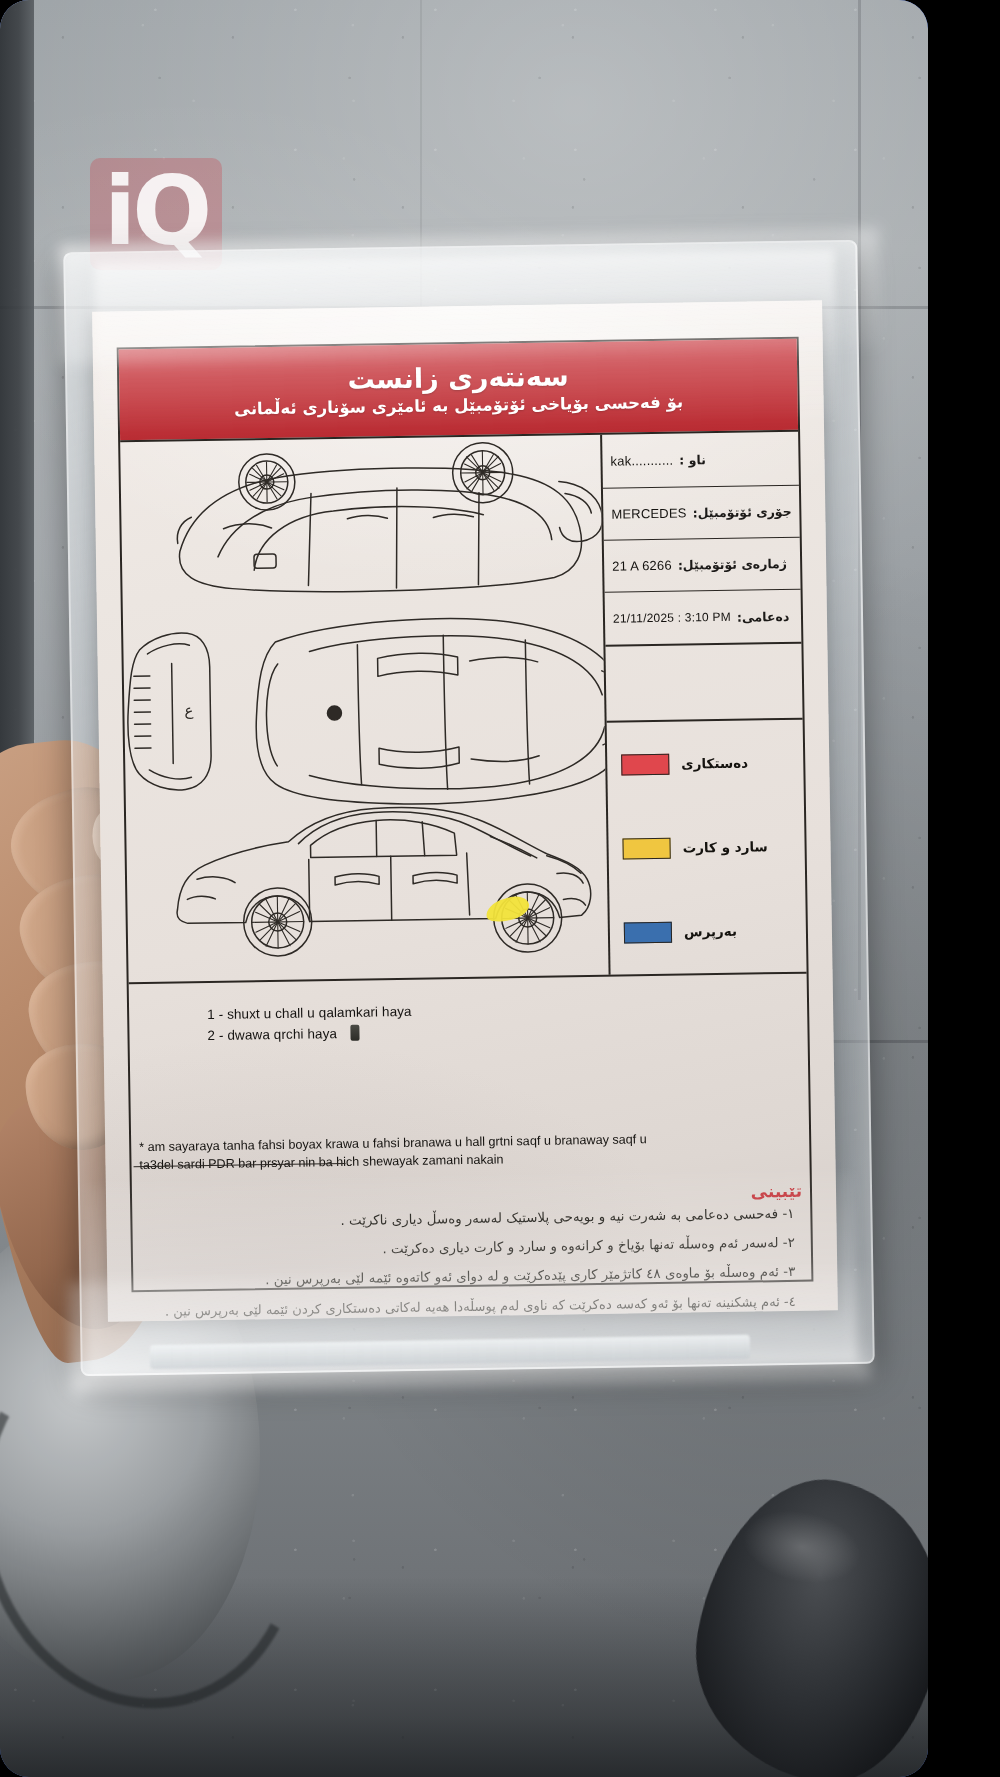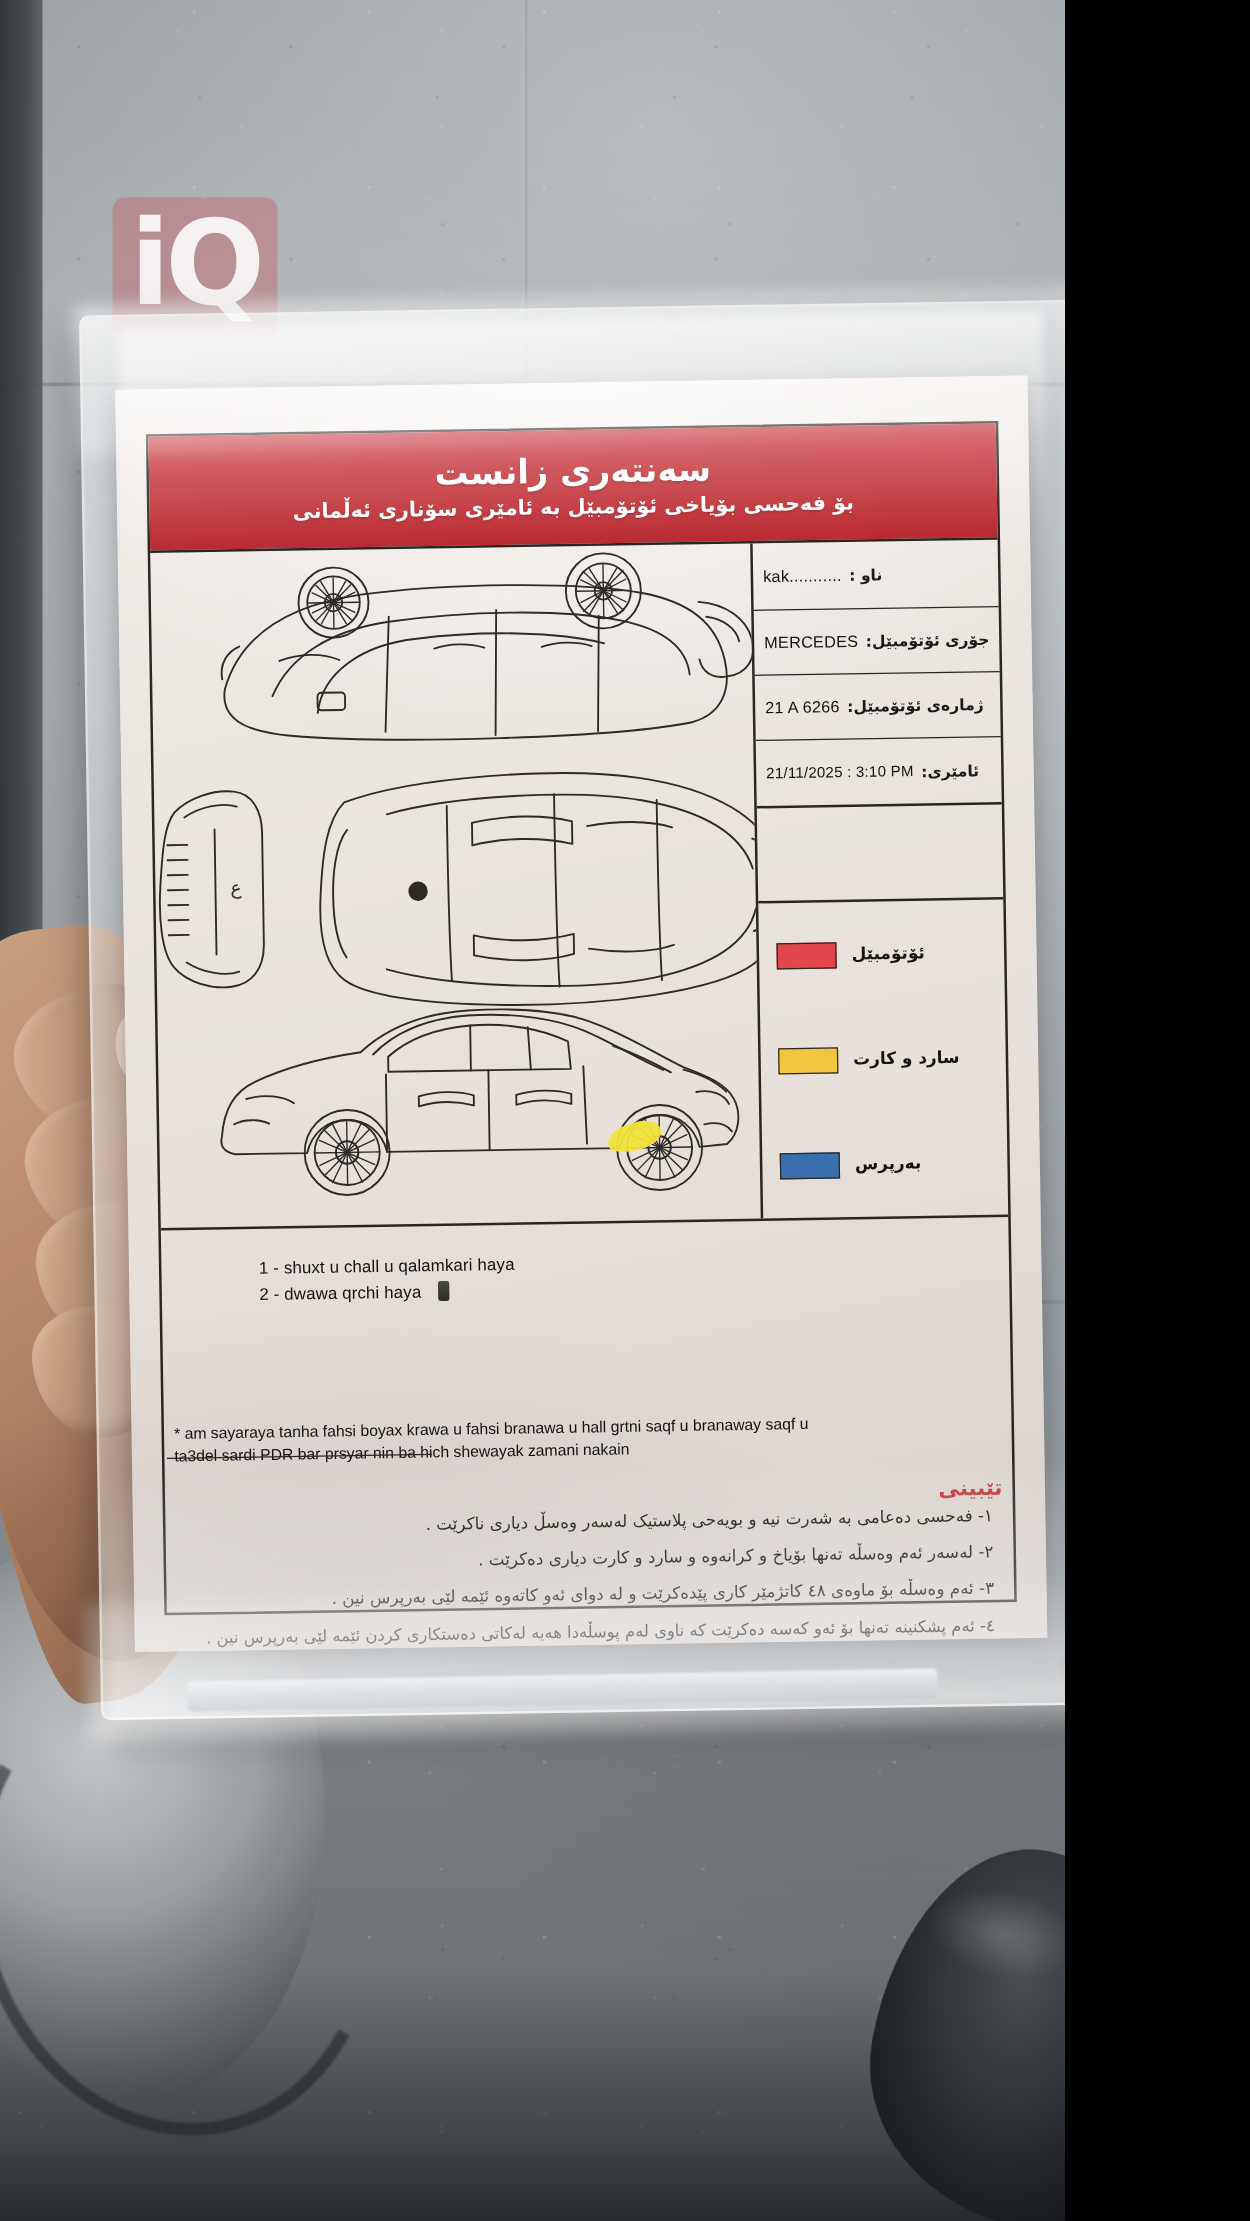--- a/index.html
+++ b/index.html
@@ -3,23 +3,24 @@
 <meta charset="utf-8">
 <title>Vehicle Paint Inspection Certificate Photo</title>
 <style>
   html,body{margin:0;padding:0;background:#000;}
   body{
     font-family:"Liberation Sans","DejaVu Sans",sans-serif;
     -webkit-font-smoothing:antialiased;
   }
   #stage{
     position:relative;
-    width:852px;height:1777px;
+    width:928px;height:1777px;
     overflow:hidden;
     background:#1d4ed8;
+    border-radius:29px;
   }
 
   
   .floor{
     position:absolute;inset:0;
     background:
       linear-gradient(180deg,#9aa0a4 0%,#a3a8ab 14%,#9ba0a4 30%,#8f9498 52%,#7f8488 74%,#6e7276 90%,#5d6165 100%);
   }
   .floor .tile-seam{
     position:absolute;background:rgba(60,64,68,.30);
@@ -503,30 +504,30 @@
         </div>
         <div class="info-row r-type">
           <span class="lab">جۆری ئۆتۆمبێل:</span>
           <span class="val">MERCEDES</span>
         </div>
         <div class="info-row r-plate">
           <span class="lab">ژمارەی ئۆتۆمبێل:</span>
           <span class="val">21 A 6266</span>
         </div>
         <div class="info-row r-date">
-          <span class="lab">ئامێری:</span>
+          <span class="lab">دەعامی:</span>
           <span class="val">21/11/2025  :  3:10 PM</span>
         </div>
       </div>
 
       <div class="blank-cell"></div>
 
       <div class="legend-cell">
         <div class="legend-item">
-          <span class="lbl">ئۆتۆمبێل</span>
+          <span class="lbl">دەستکاری</span>
           <span class="swatch" style="background:#e0474d;"></span>
         </div>
         <div class="legend-item">
           <span class="lbl">سارد و کارت</span>
           <span class="swatch" style="background:#f0c640;"></span>
         </div>
         <div class="legend-item">
           <span class="lbl">بەرپرس</span>
           <span class="swatch" style="background:#3a6fae;"></span>
         </div>

